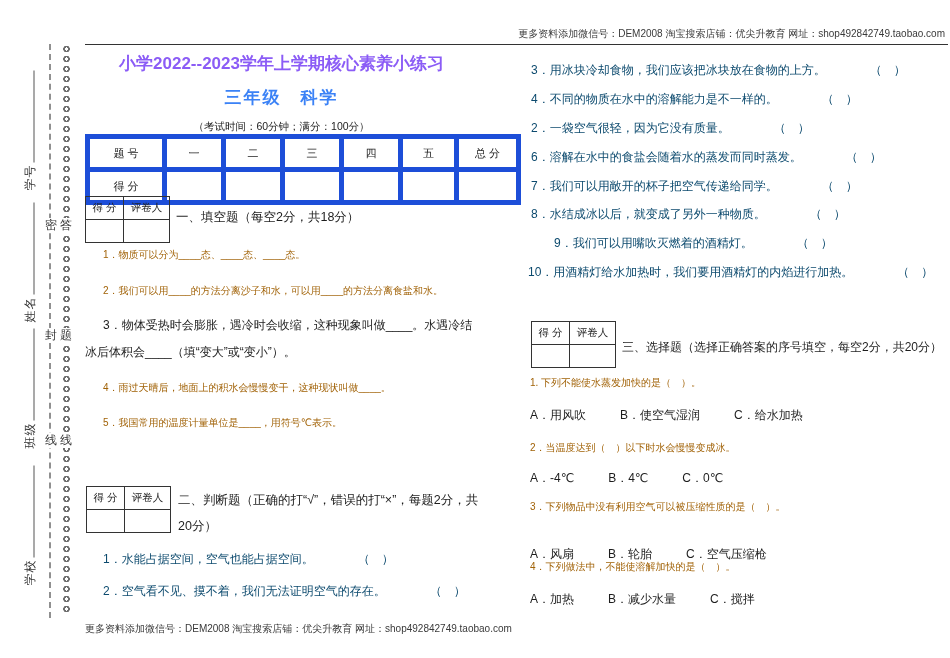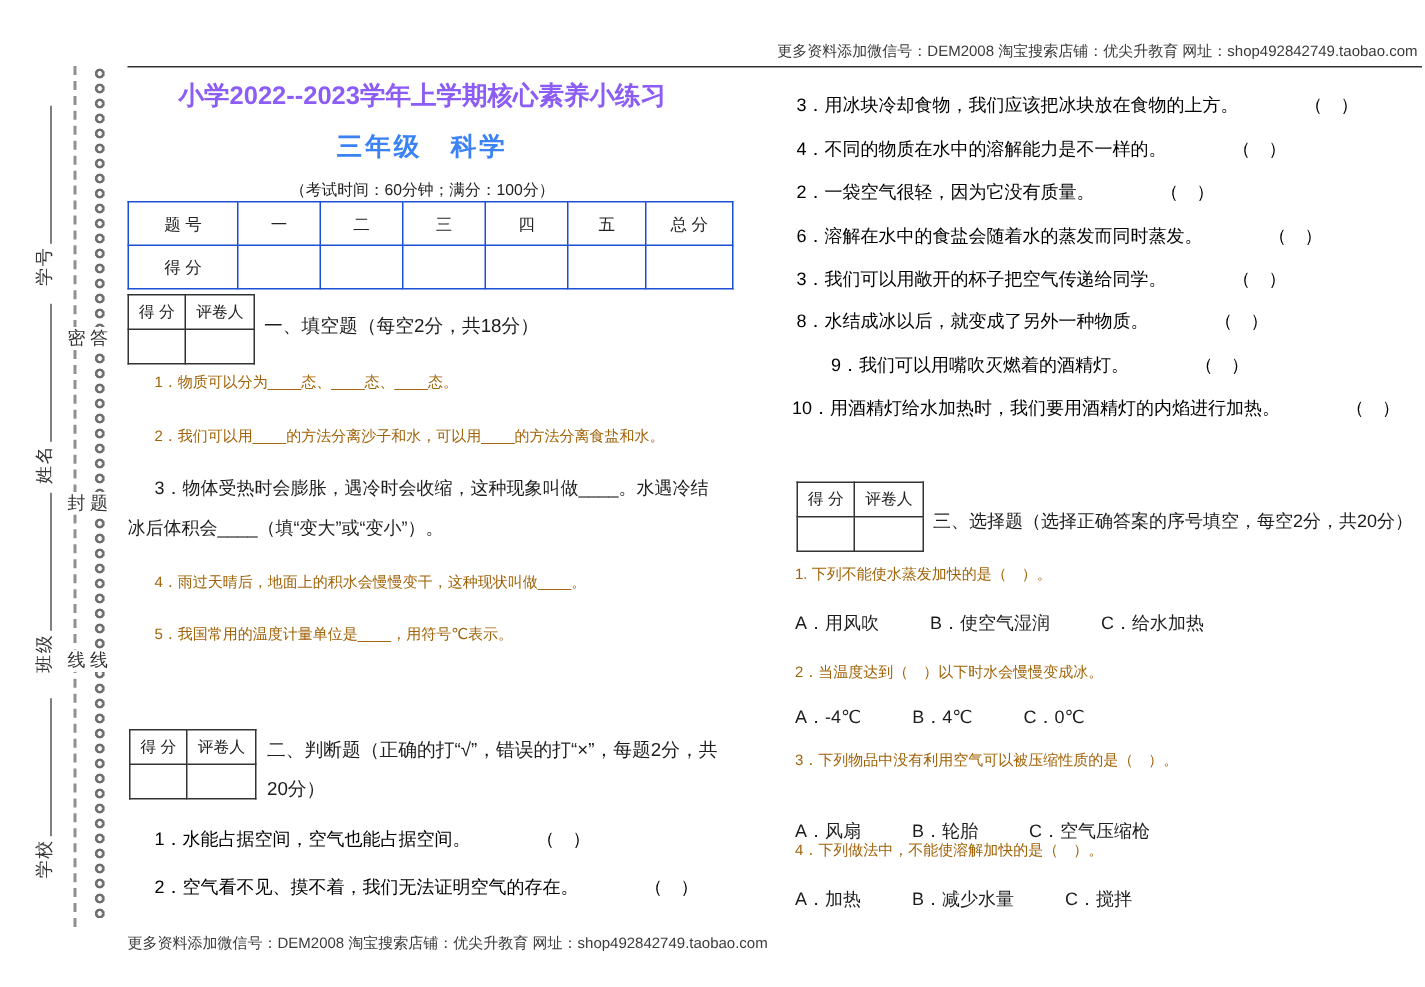--- a/index.html
+++ b/index.html
@@ -26,32 +26,32 @@
   
   .title{position:absolute;left:85px;top:52px;width:393px;text-align:center;
          font-size:17px;font-weight:bold;color:#8b5cf6;}
   .subtitle{position:absolute;left:85px;top:86px;width:393px;text-align:center;
             font-size:17px;font-weight:bold;letter-spacing:2px;color:#3b82f6;}
   .exam-info{position:absolute;left:85px;top:120px;width:393px;text-align:center;font-size:10.5px;}
 
   
   table{border-collapse:collapse;}
   .score-table{position:absolute;left:85px;top:134px;}
-  .score-table td{border:1px solid #1d4ed8;height:28px;text-align:center;font-size:11px;padding:0;}
+  .score-table td{border:5px solid #1d4ed8;height:28px;text-align:center;font-size:11px;padding:0;}
 
   
   .grader-box td{border:1px solid #333;text-align:center;font-size:10.5px;padding:0;height:22px;}
   .gb1{position:absolute;left:85px;top:196px;}
   .gb2{position:absolute;left:86px;top:486px;}
   .gb3{position:absolute;left:531px;top:321px;}
 
   .s-heading{position:absolute;font-size:12.5px;color:#1d1d1d;}
   .q{position:absolute;font-size:10px;color:#a16207;white-space:nowrap;}
   .qwrap{position:absolute;font-size:12px;color:#1d1d1d;line-height:27px;}
-  .jq{position:absolute;font-size:12px;color:#000000;display:flex;white-space:nowrap;}
+  .jq{position:absolute;font-size:12px;color:#0c4a6e;display:flex;white-space:nowrap;}
   .jq .mark{margin-left:44px;}
   .opts{position:absolute;font-size:12px;color:#1d1d1d;display:flex;gap:34px;white-space:nowrap;}
 </style>
 </head>
 <body>
 
 <div class="page">
 
   <div class="promo-top">更多资料添加微信号：DEM2008  淘宝搜索店铺：优尖升教育 网址：shop492842749.taobao.com</div>
   <div class="header-rule"></div>
@@ -164,21 +164,21 @@
   </div>
   <div class="jq" style="left:531px;top:120px;">
     <span>2．一袋空气很轻，因为它没有质量。</span>
     <span class="mark">（　）</span>
   </div>
   <div class="jq" style="left:531px;top:149px;">
     <span>6．溶解在水中的食盐会随着水的蒸发而同时蒸发。</span>
     <span class="mark">（　）</span>
   </div>
   <div class="jq" style="left:531px;top:178px;">
-    <span>3．我们可以用敞开的杯子把空气传递给同学。</span>
+    <span>7．我们可以用敞开的杯子把空气传递给同学。</span>
     <span class="mark">（　）</span>
   </div>
   <div class="jq" style="left:531px;top:206px;text-align:center;">
     <span>8．水结成冰以后，就变成了另外一种物质。</span>
     <span class="mark">（　）</span>
   </div>
   <div class="jq" style="left:554px;top:235px;">
     <span>9．我们可以用嘴吹灭燃着的酒精灯。</span>
     <span class="mark">（　）</span>
   </div>

